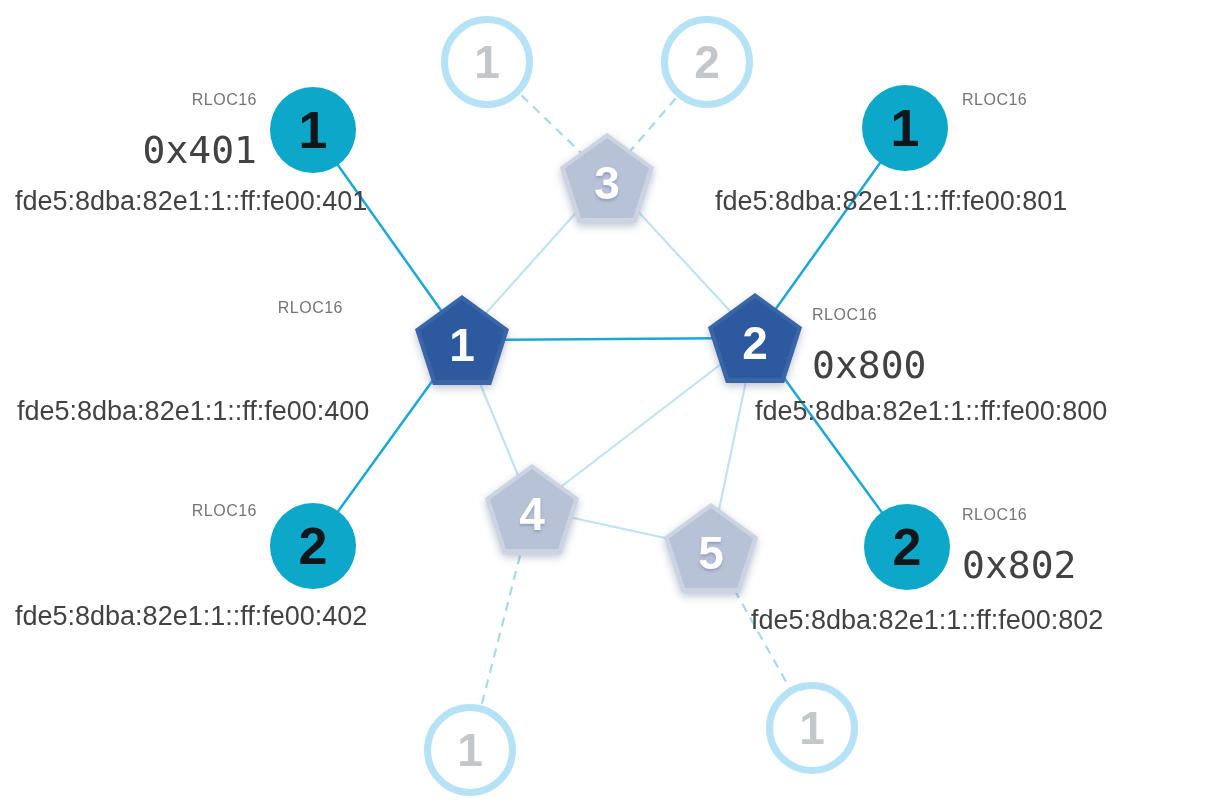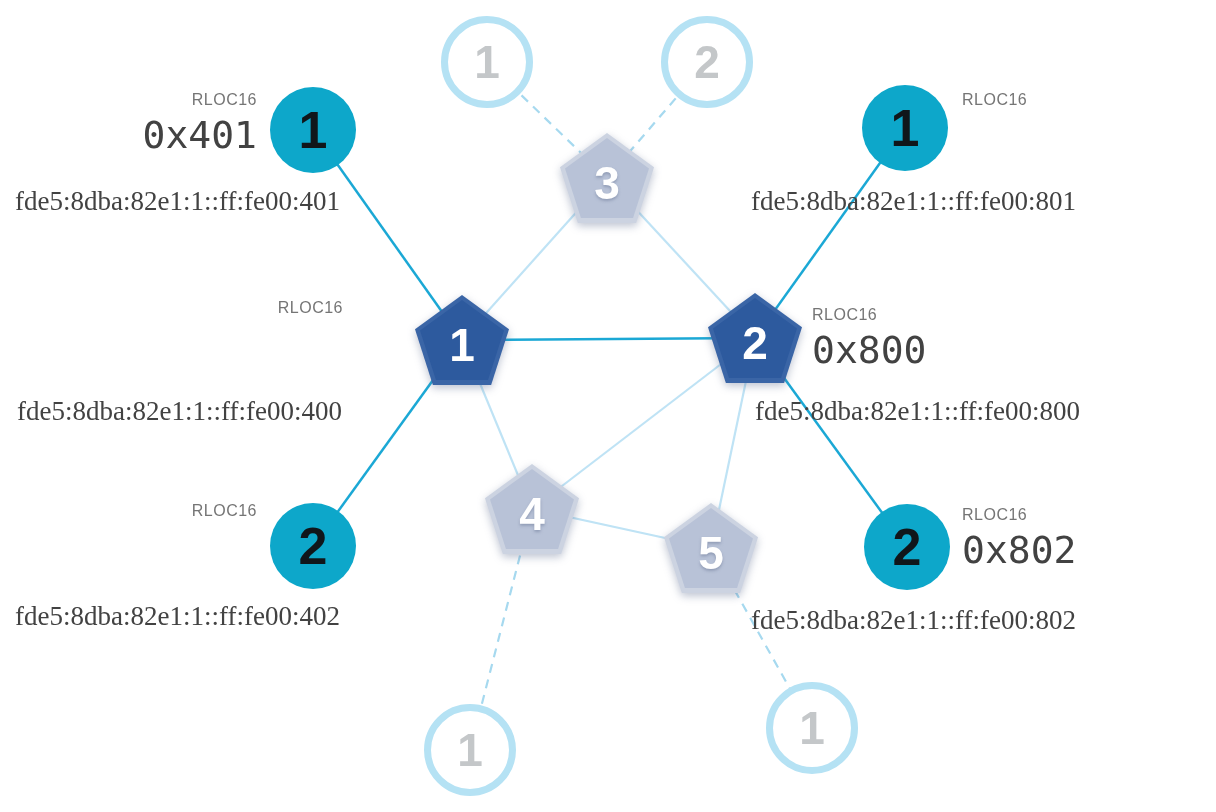--- a/index.html
+++ b/index.html
@@ -20,24 +20,24 @@
   .node.pentagon{filter:drop-shadow(0 3px 4px rgba(90,105,140,0.40));}
   .node.pentagon .outer{position:absolute;inset:0;clip-path:polygon(50% 0%,100% 38%,81% 100%,19% 100%,0% 38%);}
   .node.pentagon .inner{position:absolute;inset:5px;clip-path:polygon(50% 0%,100% 38%,81% 100%,19% 100%,0% 38%);}
   .node.pentagon{width:94px;height:90px;}
   .node.pentagon .num{position:relative;font-size:46px;color:#ffffff;padding-top:10px;}
   .node.pentagon.faded .num{text-shadow:0 2px 3px rgba(125,137,165,0.65);}
 
   
   .label-block{position:absolute;line-height:1;}
   .label-block .title{font-size:16px;line-height:24px;color:#757575;letter-spacing:0.5px;}
-  .label-block .value{font-family:"DejaVu Sans Mono",monospace;font-size:38px;line-height:44px;margin-top:1px;color:#424242;}
+  .label-block .value{font-family:"DejaVu Sans Mono",monospace;font-size:38px;line-height:44px;margin-top:16px;color:#424242;}
   .label-block.align-right{text-align:right;}
   .label-block.align-left{text-align:left;}
-  .ipv6{position:absolute;font-family:Liberation Serif, serif;font-size:27px;line-height:30px;color:#424242;white-space:nowrap;}
+  .ipv6{position:absolute;font-family:Liberation Sans, sans-serif;font-size:27px;line-height:30px;color:#424242;white-space:nowrap;}
 </style>
 </head>
 <body>
 
 <div class="stage">
   <svg id="edge-layer" width="1216" height="812" viewBox="0 0 1216 812">
       <line x1="607" y1="178" x2="462" y2="340" stroke="#bfe3f5" stroke-width="2.2"></line>
       <line x1="607" y1="178" x2="755" y2="338" stroke="#bfe3f5" stroke-width="2.2"></line>
       <line x1="462" y1="340" x2="532" y2="509" stroke="#bfe3f5" stroke-width="2.2"></line>
       <line x1="755" y1="338" x2="532" y2="509" stroke="#bfe3f5" stroke-width="2.2"></line>
@@ -114,21 +114,21 @@
         <div class="title">RLOC16</div>
       </div>
       <div class="ipv6" style="left: 17px; top: 396px;">fde5:8dba:82e1:1::ff:fe00:400</div>
       <div class="label-block align-right" style="left: 0px; top: 499px; width: 257px;">
         <div class="title">RLOC16</div>
       </div>
       <div class="ipv6" style="left: 15px; top: 601px;">fde5:8dba:82e1:1::ff:fe00:402</div>
       <div class="label-block align-left" style="left: 962px; top: 88px; width: 250px;">
         <div class="title">RLOC16</div>
       </div>
-      <div class="ipv6" style="left: 715px; top: 186px; margin-left: 36px;">fde5:8dba:82e1:1::ff:fe00:801</div>
+      <div class="ipv6" style="left: 715px; top: 186px;">fde5:8dba:82e1:1::ff:fe00:801</div>
       <div class="label-block align-left" style="left: 812px; top: 303px; width: 250px;">
         <div class="title">RLOC16</div>
         <div class="value">0x800</div>
       </div>
       <div class="ipv6" style="left: 755px; top: 396px;">fde5:8dba:82e1:1::ff:fe00:800</div>
       <div class="label-block align-left" style="left: 962px; top: 503px; width: 250px;">
         <div class="title">RLOC16</div>
         <div class="value">0x802</div>
       </div>
       <div class="ipv6" style="left: 715px; top: 605px; margin-left: 36px;">fde5:8dba:82e1:1::ff:fe00:802</div>

